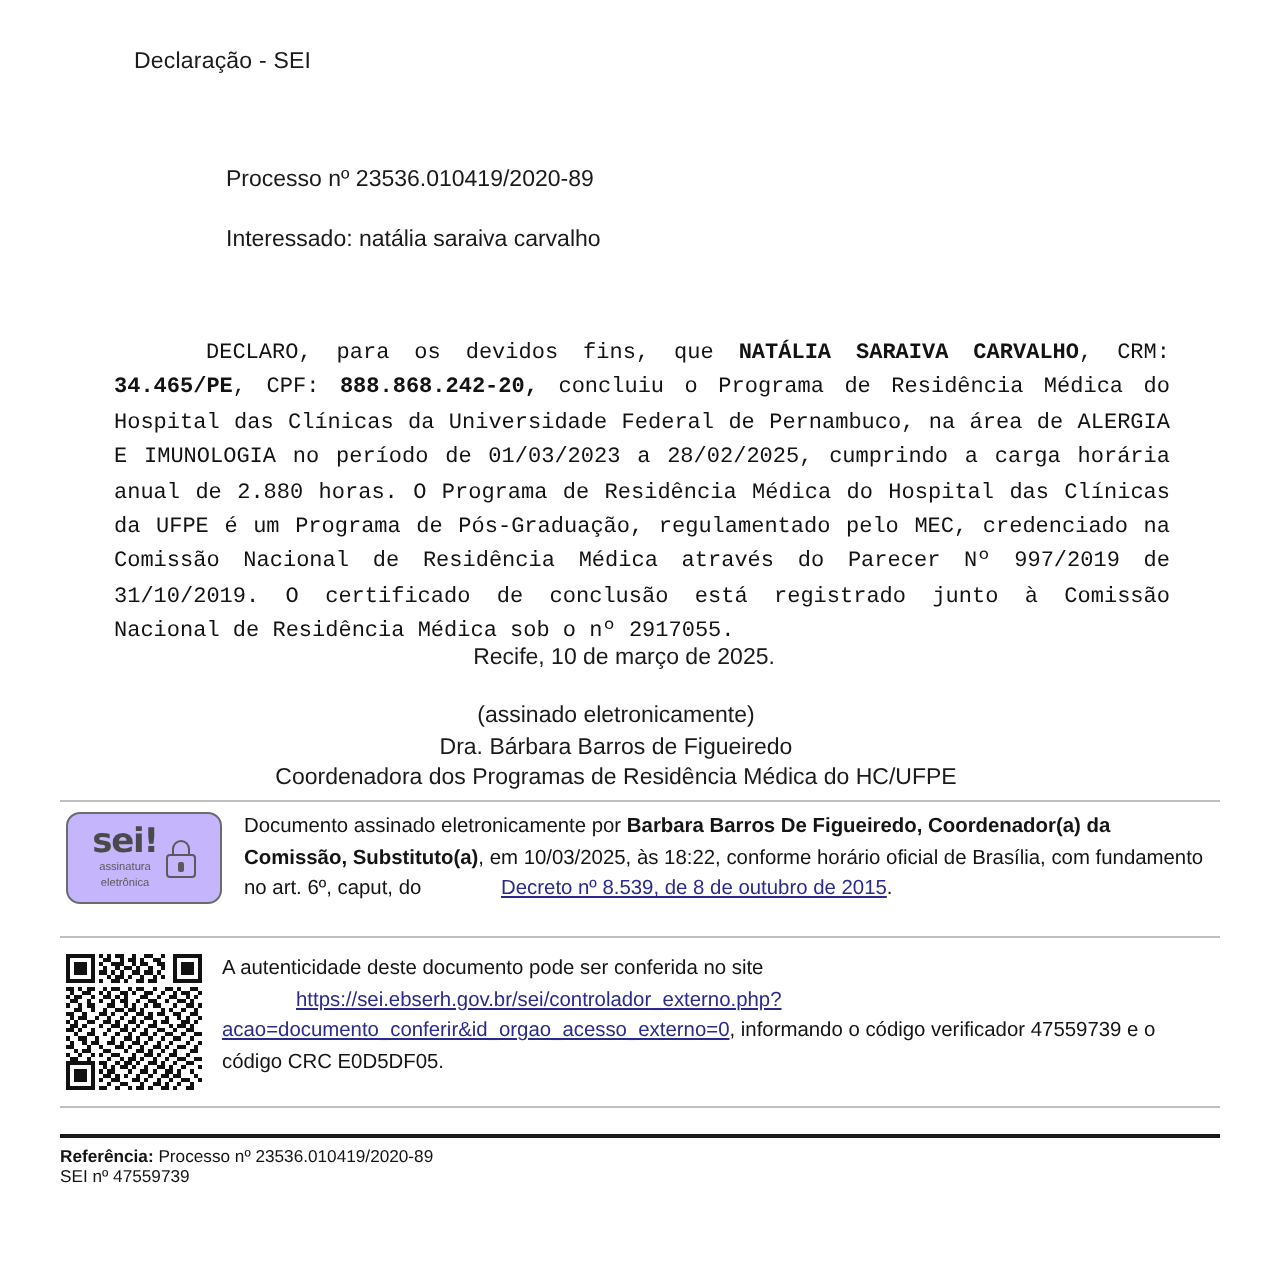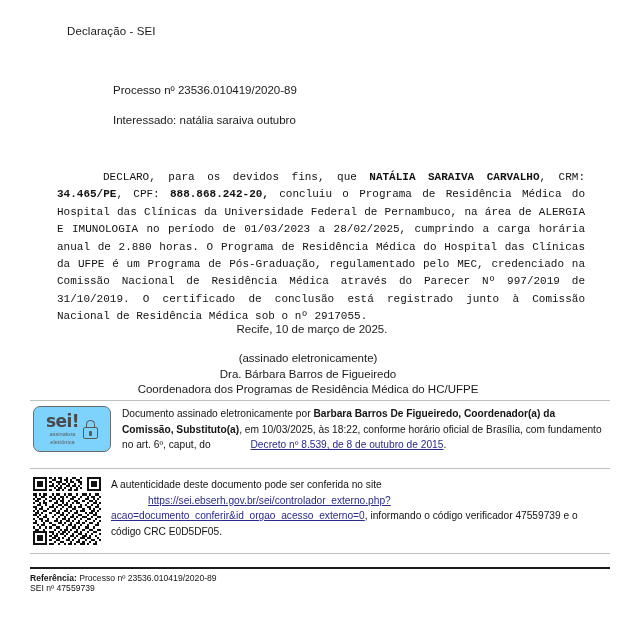--- a/index.html
+++ b/index.html
@@ -131,21 +131,21 @@
   .sei-logo {
     width: 78px;
     height: 46px;
     border: 1px solid #6b6b6b;
     border-radius: 7px;
     box-sizing: border-box;
     display: flex;
     align-items: center;
     justify-content: center;
     flex: 0 0 auto;
-    background: #7dd3fc;
+    background: #c4b5fd;
     padding: 0 4px;
   }
   .sei-logo-inner {
     display: flex;
     align-items: center;
     gap: 4px;
   }
   .sei-words {
     display: flex;
     flex-direction: column;
@@ -257,21 +257,21 @@
 </style>
 </head>
 <body>
 
 <div class="page">
 
   <div class="doc-title">Declaração - SEI</div>
 
   <div class="meta-block">
     <div class="meta-line">Processo nº 23536.010419/2020-89</div>
-    <div class="meta-line">Interessado: natália saraiva outubro</div>
+    <div class="meta-line">Interessado: natália saraiva carvalho</div>
   </div>
 
   <div class="body-block">
     <p class="body-par"><span>DECLARO, para os devidos fins, que </span><b>NATÁLIA SARAIVA CARVALHO</b><span>, CRM: </span><b>34.465/PE</b><span>, CPF: </span><b>888.868.242-20,</b><span> concluiu o Programa de Residência Médica do Hospital das Clínicas da Universidade Federal de Pernambuco, na área de ALERGIA E IMUNOLOGIA no período de 01/03/2023 a 28/02/2025, cumprindo a carga horária anual de 2.880 horas. O Programa de Residência Médica do Hospital das Clínicas da UFPE é um Programa de Pós-Graduação, regulamentado pelo MEC, credenciado na Comissão Nacional de Residência Médica através do Parecer Nº 997/2019 de 31/10/2019. O certificado de conclusão está registrado junto à Comissão Nacional de Residência Médica sob o nº 2917055.</span></p>
   </div>
 
   <div class="place-date">Recife, 10 de março de 2025.</div>
 
   <div class="sign-block">
     <div class="sign-line">(assinado eletronicamente)</div>

